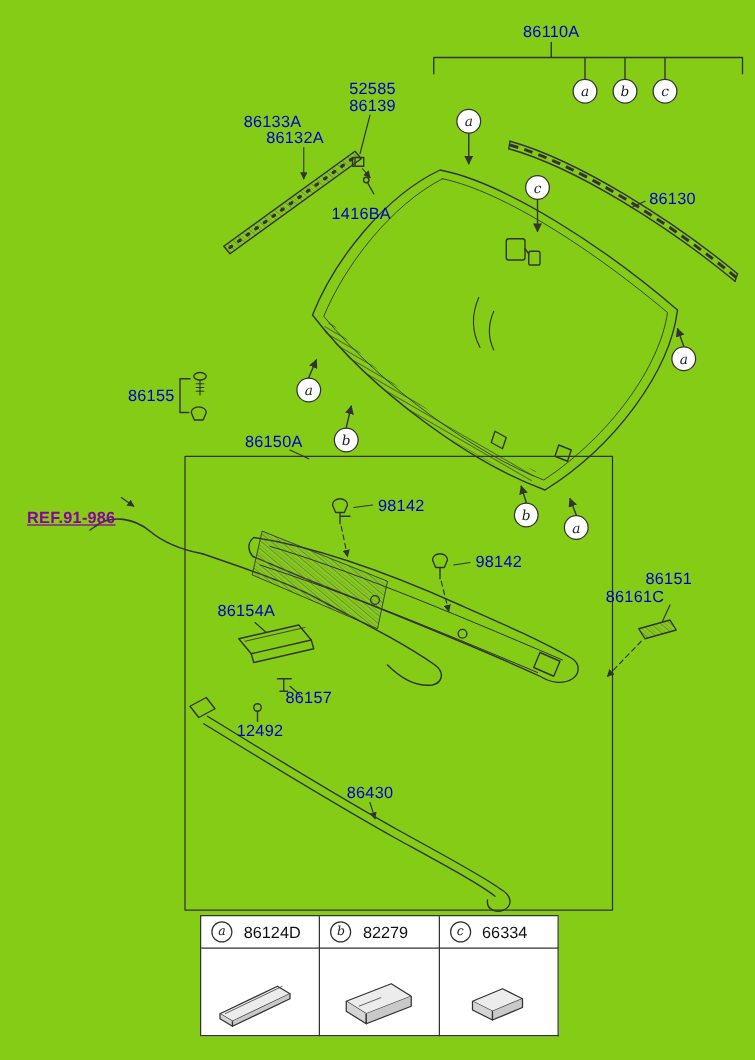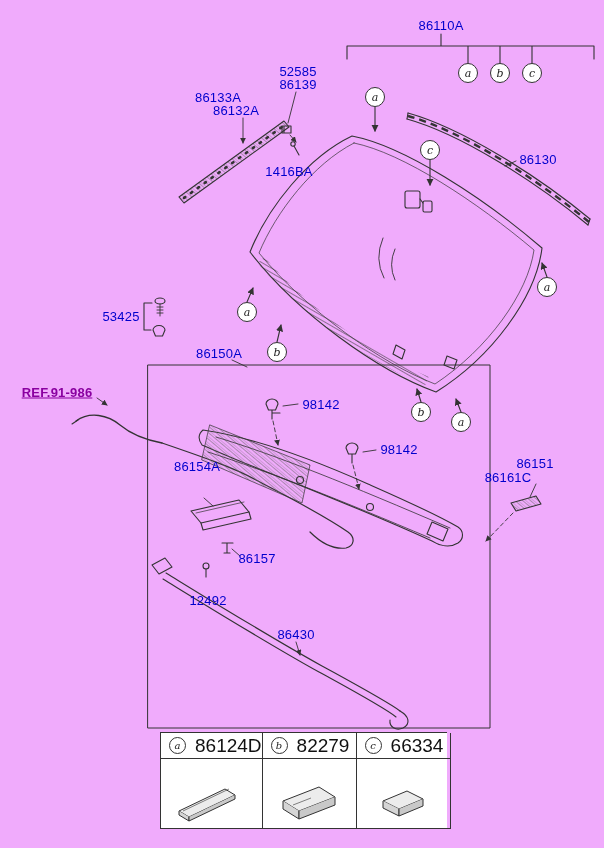--- a/index.html
+++ b/index.html
@@ -1,45 +1,45 @@
 <!DOCTYPE html>
 <html><head>
 <meta charset="utf-8">
 <style>
   html,body{margin:0;padding:0;background:#fff;}
   .stage{
-    position:relative;width:604px;height:848px;background:#f0abfc;
+    position:relative;width:604px;height:848px;background:#84cc16;
     font-family:"Liberation Sans",sans-serif;overflow:hidden;
   }
   svg.art{position:absolute;left:0;top:0;}
   .lbl{
     position:absolute;transform:translate(-50%,-50%);
     font-size:13px;color:#0000cd;white-space:nowrap;letter-spacing:.2px;
   }
   .ref{
-    color:#8a00a0;text-decoration:underline;font-weight:bold;cursor:pointer;
+    color:#8a00a0;text-decoration:underline;font-weight:bold;cursor:pointer;margin-top:22px;
   }
   .co{
     position:absolute;width:18px;height:18px;border:1.4px solid #333;border-radius:50%;
     transform:translate(-50%,-50%);display:flex;align-items:center;justify-content:center;
     font-family:"DejaVu Serif",serif;font-style:italic;font-size:11px;color:#222;background:#fff;
   }
   .legend{
     position:absolute;left:160px;top:732px;width:286px;
     display:grid;grid-template-columns:repeat(3,1fr);grid-template-rows:26px 70px;
     border-top:1px solid #333;border-left:1px solid #333;background:#fff;
   }
   .cell{border-right:1px solid #333;border-bottom:1px solid #333;display:flex;align-items:center;justify-content:center;}
   .cell.head{justify-content:flex-start;gap:9px;padding-left:8px;}
   .co-s{
     width:15px;height:15px;border:1.2px solid #333;border-radius:50%;flex:0 0 auto;
     display:flex;align-items:center;justify-content:center;
     font-family:"DejaVu Serif",serif;font-style:italic;font-size:10px;color:#222;
   }
-  .pn{font-size:19px;color:#111;}
+  .pn{font-size:13px;color:#111;}
 </style>
 </head>
 <body>
 
 <div class="stage">
 
   <svg class="art" width="604" height="848" viewBox="0 0 604 848">
     <defs>
       <marker id="arr" viewBox="0 0 8 8" refX="7" refY="4" markerWidth="6.5" markerHeight="6.5" orient="auto-start-reverse">
         <path d="M0,0L8,4L0,8Z" fill="#333"></path>
@@ -172,30 +172,30 @@
     </g>
   </svg>
 
   <div class="lbl" style="left:441px;top:25px">86110A</div>
   <div class="lbl" style="left:298px;top:71px">52585</div>
   <div class="lbl" style="left:298px;top:84px">86139</div>
   <div class="lbl" style="left:218px;top:97px">86133A</div>
   <div class="lbl" style="left:236px;top:110px">86132A</div>
   <div class="lbl" style="left:289px;top:171px">1416BA</div>
   <div class="lbl" style="left:538px;top:159px">86130</div>
-  <div class="lbl" style="left:121px;top:316px">53425</div>
+  <div class="lbl" style="left:121px;top:316px">86155</div>
   <div class="lbl" style="left:219px;top:353px">86150A</div>
   <div class="lbl ref" style="left:57px;top:392px">REF.91-986</div>
   <div class="lbl" style="left:321px;top:404px">98142</div>
   <div class="lbl" style="left:399px;top:449px">98142</div>
   <div class="lbl" style="left:535px;top:463px">86151</div>
   <div class="lbl" style="left:508px;top:477px">86161C</div>
-  <div class="lbl" style="left:197px;top:466px">86154A</div>
-  <div class="lbl" style="left:257px;top:558px">86157</div>
-  <div class="lbl" style="left:208px;top:600px">12492</div>
+  <div class="lbl" style="left:197px;top:488px">86154A</div>
+  <div class="lbl" style="left:247px;top:558px">86157</div>
+  <div class="lbl" style="left:208px;top:584px">12492</div>
   <div class="lbl" style="left:296px;top:634px">86430</div>
 
   <div class="co" style="left:468px;top:73px">
       <span>a</span>
     </div>
   <div class="co" style="left:500px;top:73px">
       <span>b</span>
     </div>
   <div class="co" style="left:532px;top:73px">
       <span>c</span>

